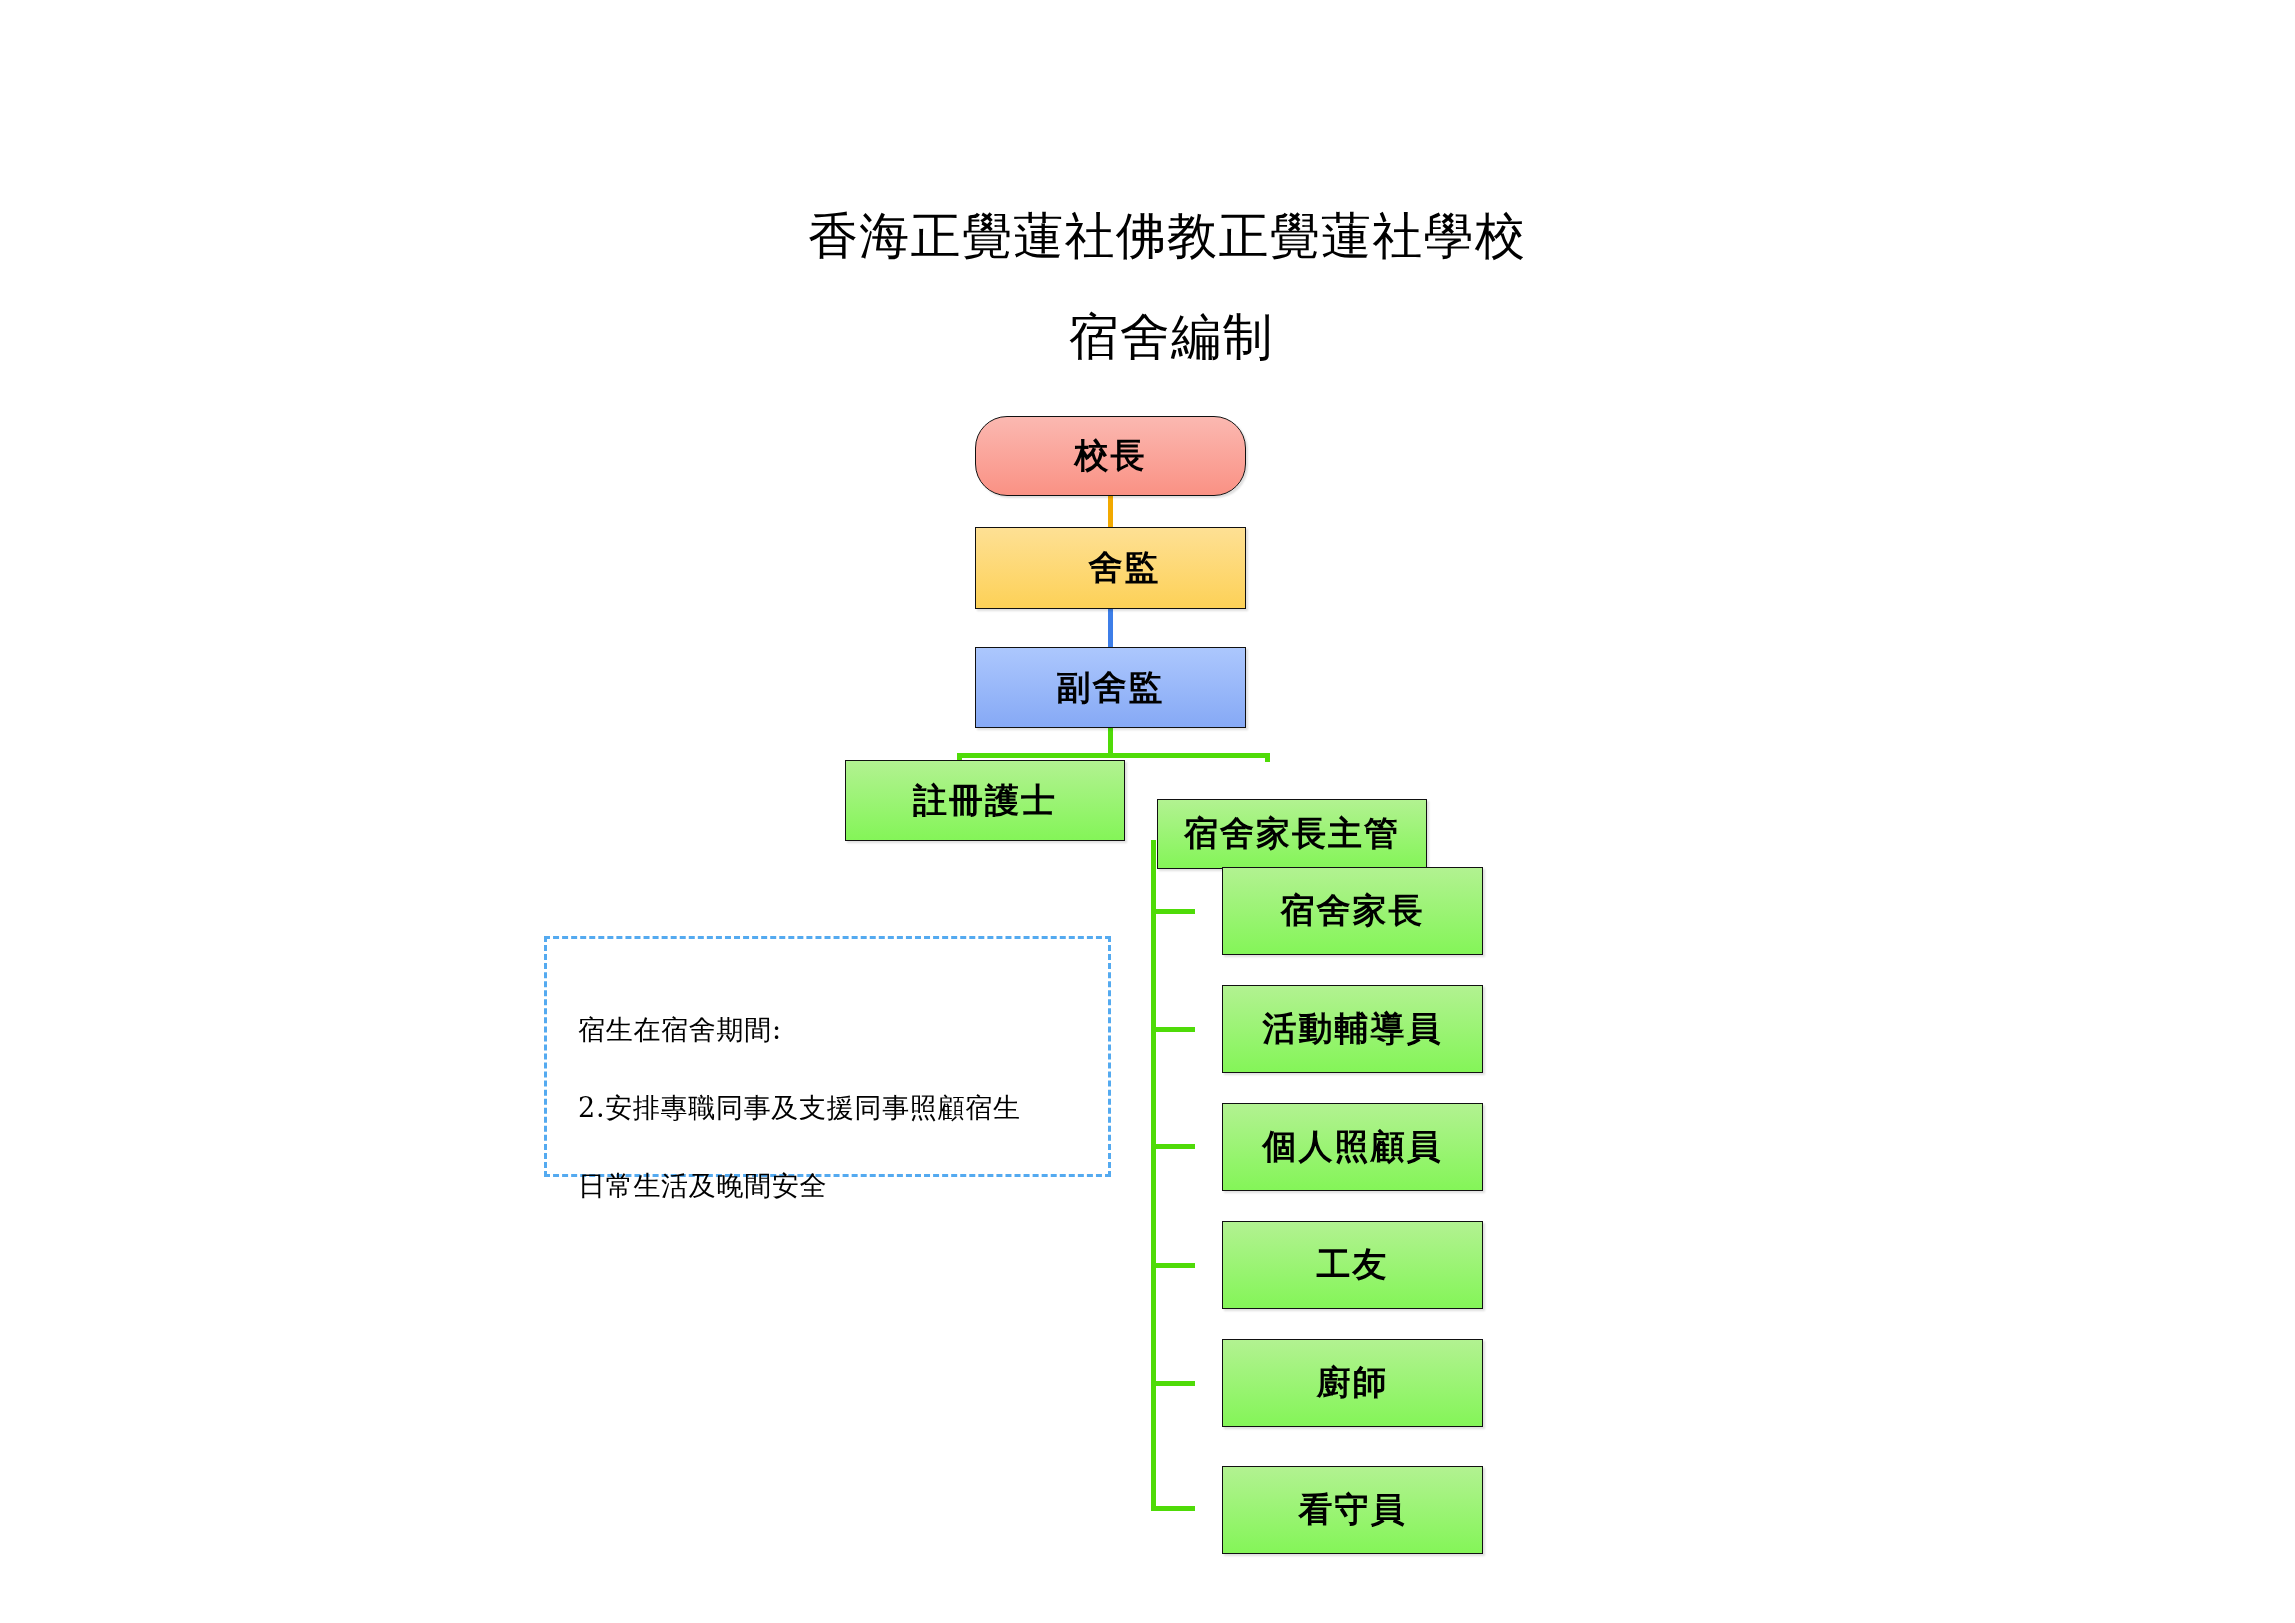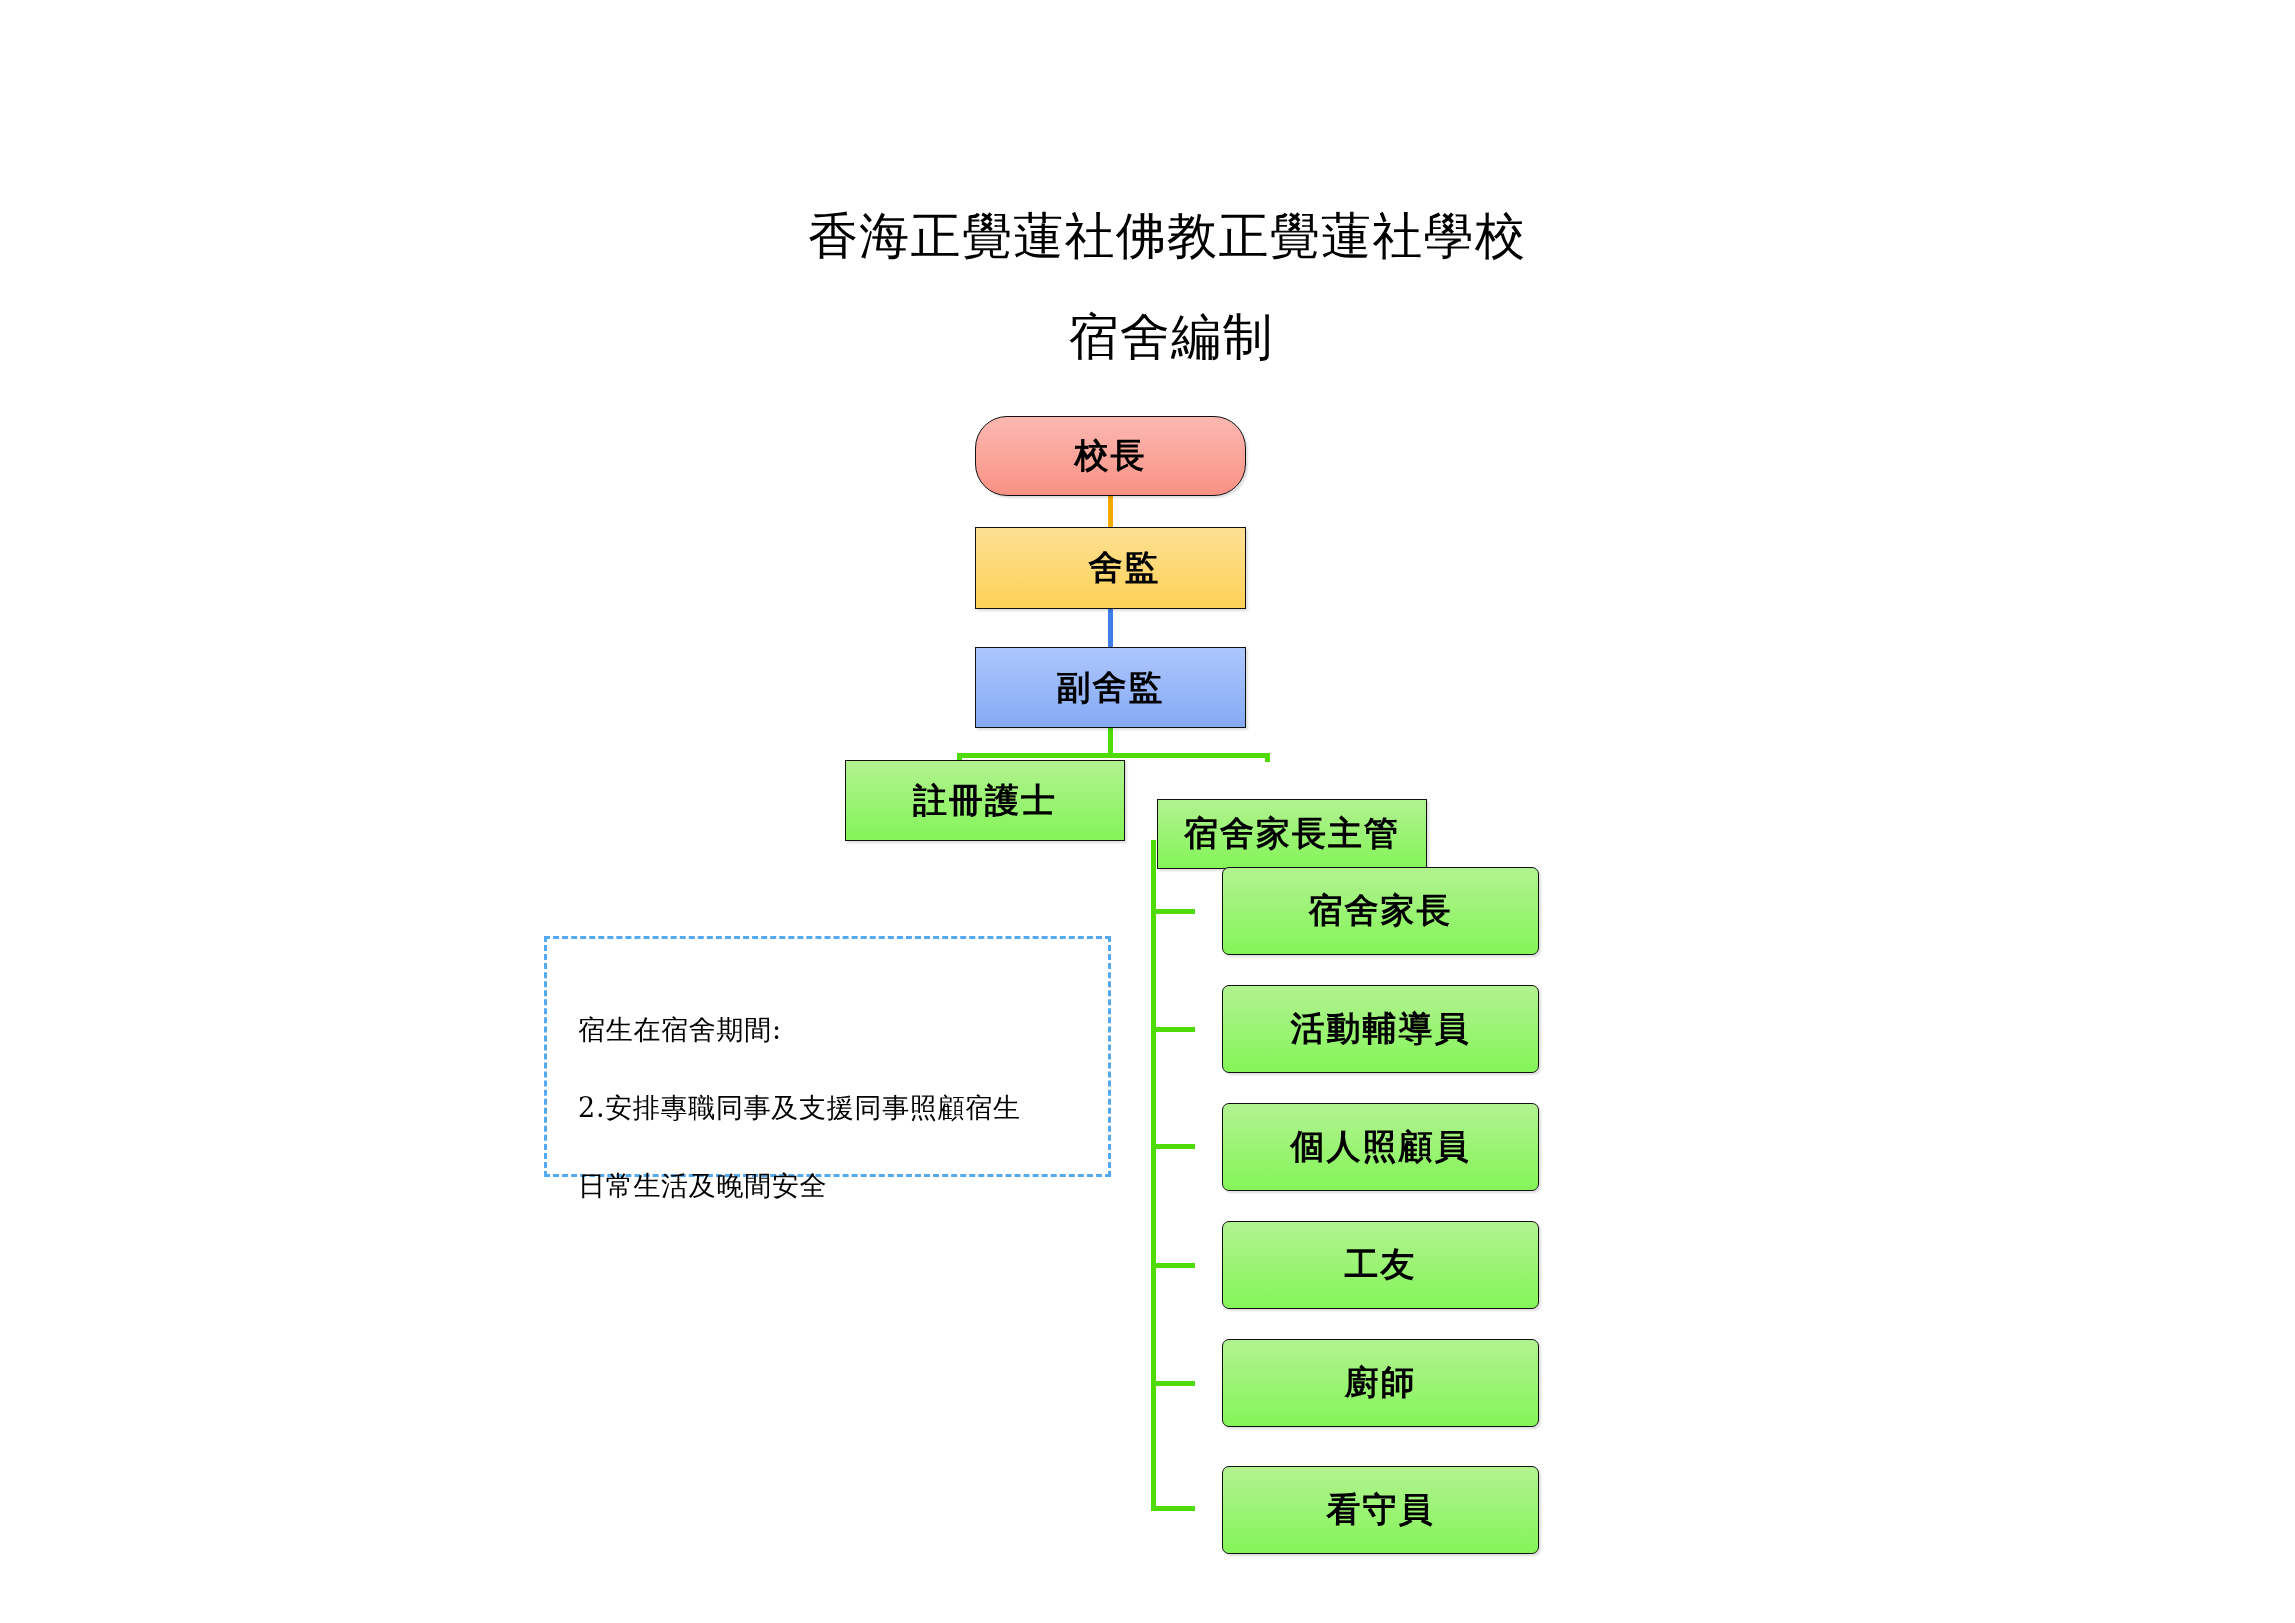--- a/index.html
+++ b/index.html
@@ -80,21 +80,21 @@
   
   #node-principal   { left: 975px; top: 416px;  width: 271px; height: 80px; border-radius: 32px; }
   #node-warden      { left: 975px; top: 527px;  width: 271px; height: 82px; }
   #node-vicewarden  { left: 975px; top: 647px;  width: 271px; height: 81px; }
 
   
   #node-nurse       { left: 817px; top: 760px; width: 280px; height: 81px; }
   #node-headparent  { left: 1129px; top: 799px; width: 270px; height: 70px; }
 
   
-  .leaf { left: 1194px; width: 317px; height: 88px; border-radius: 7px; }
+  .leaf { left: 1194px; width: 261px; height: 88px; }
   #node-houseparent   { top: 867px; }
   #node-activityguide { top: 985px; text-align: right; }
   #node-personalcare  { top: 1103px; }
   #node-janitor       { top: 1221px; }
   #node-chef          { top: 1339px; }
   #node-guard         { top: 1466px; }
 
   
   .conn {
     position: absolute;

